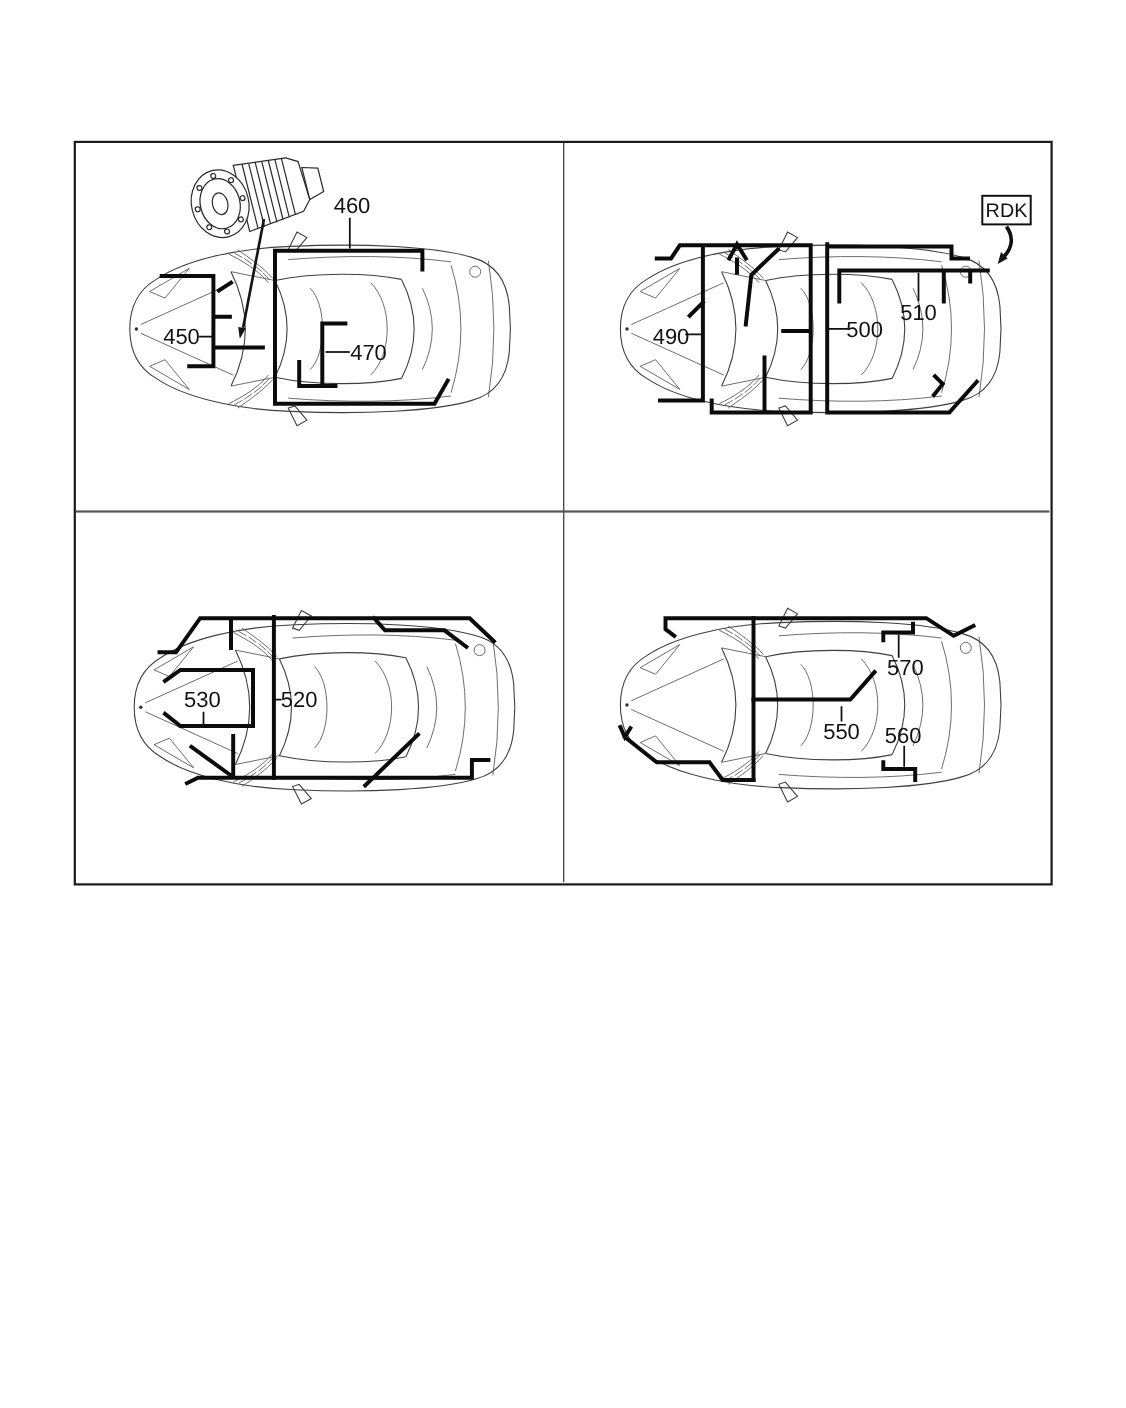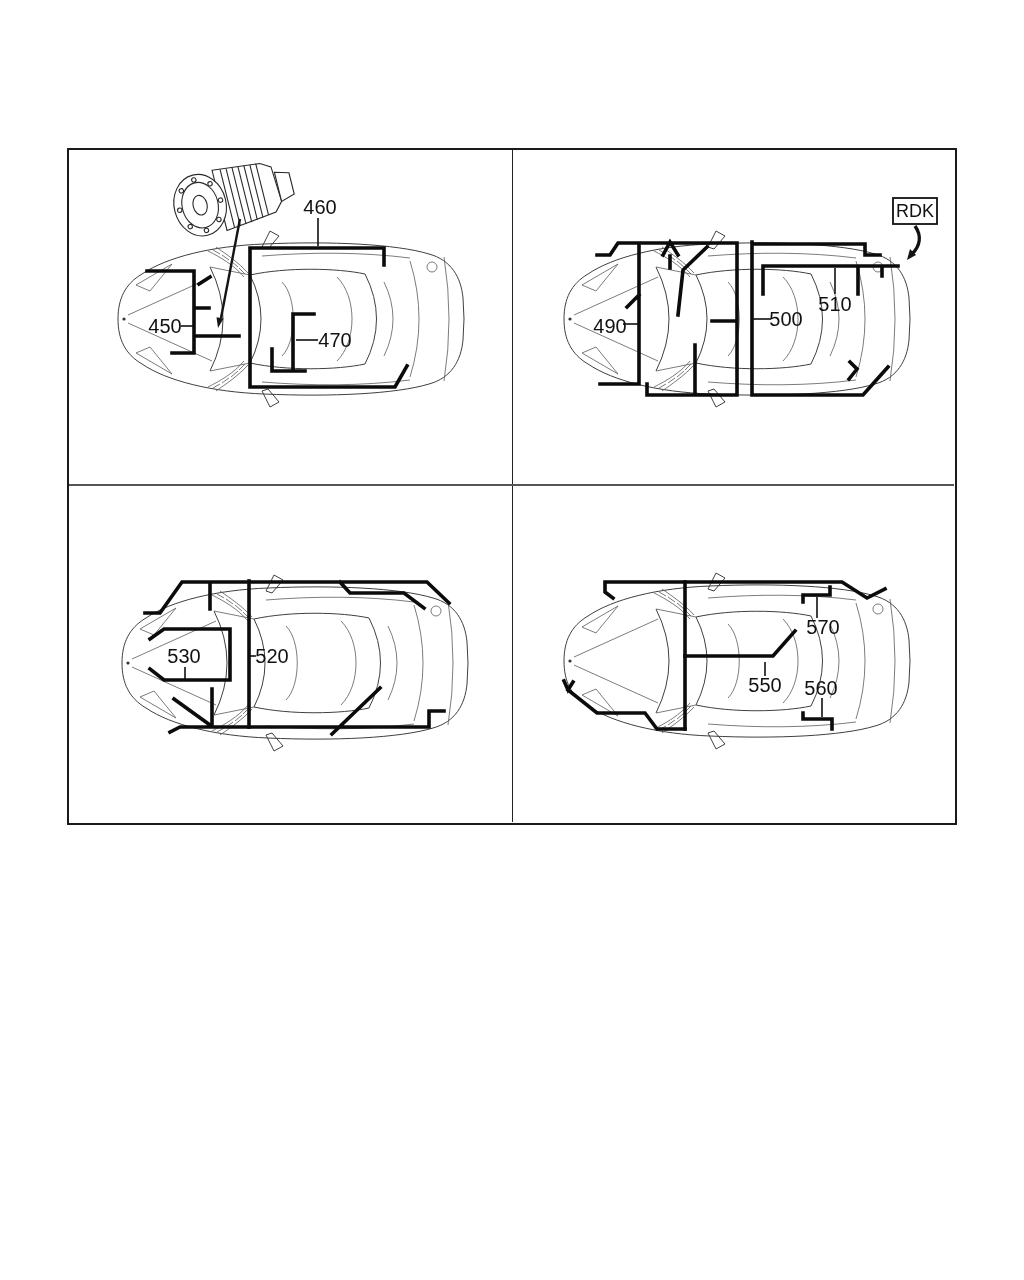--- a/index.html
+++ b/index.html
@@ -1,19 +1,19 @@
 <!DOCTYPE html>
 <html><head>
 <meta charset="utf-8">
 <style>
   html,body{margin:0;padding:0;background:#ffffff;}
   .page{position:relative;width:1024px;height:1280px;background:#ffffff;overflow:hidden;
         font-family:"Liberation Sans", sans-serif;}
   .diagram-box{position:absolute;left:67px;top:128px;width:890px;height:677px;
-        border:2.5px solid #1a1a1a;box-sizing:border-box;background:#ffffff;margin-top:20px;}
+        border:2.5px solid #1a1a1a;box-sizing:border-box;background:#ffffff;}
   .v-divider{position:absolute;left:443px;top:0;width:0;height:672px;border-left:1.6px solid #222;}
   .h-divider{position:absolute;left:0;top:334px;width:885px;height:0;border-top:2.6px solid #555;}
   .panel{position:absolute;}
   .p1{left:0;top:0;}
   .p2{left:444px;top:0;}
   .p3{left:0;top:336px;}
   .p4{left:444px;top:336px;}
   .car{stroke:#3f3f3f;stroke-width:1;fill:none;}
   .car-thin{stroke:#5a5a5a;stroke-width:.8;fill:none;}
   .harness{stroke:#0b0b0b;stroke-width:3.6;fill:none;stroke-linecap:square;stroke-linejoin:miter;}

